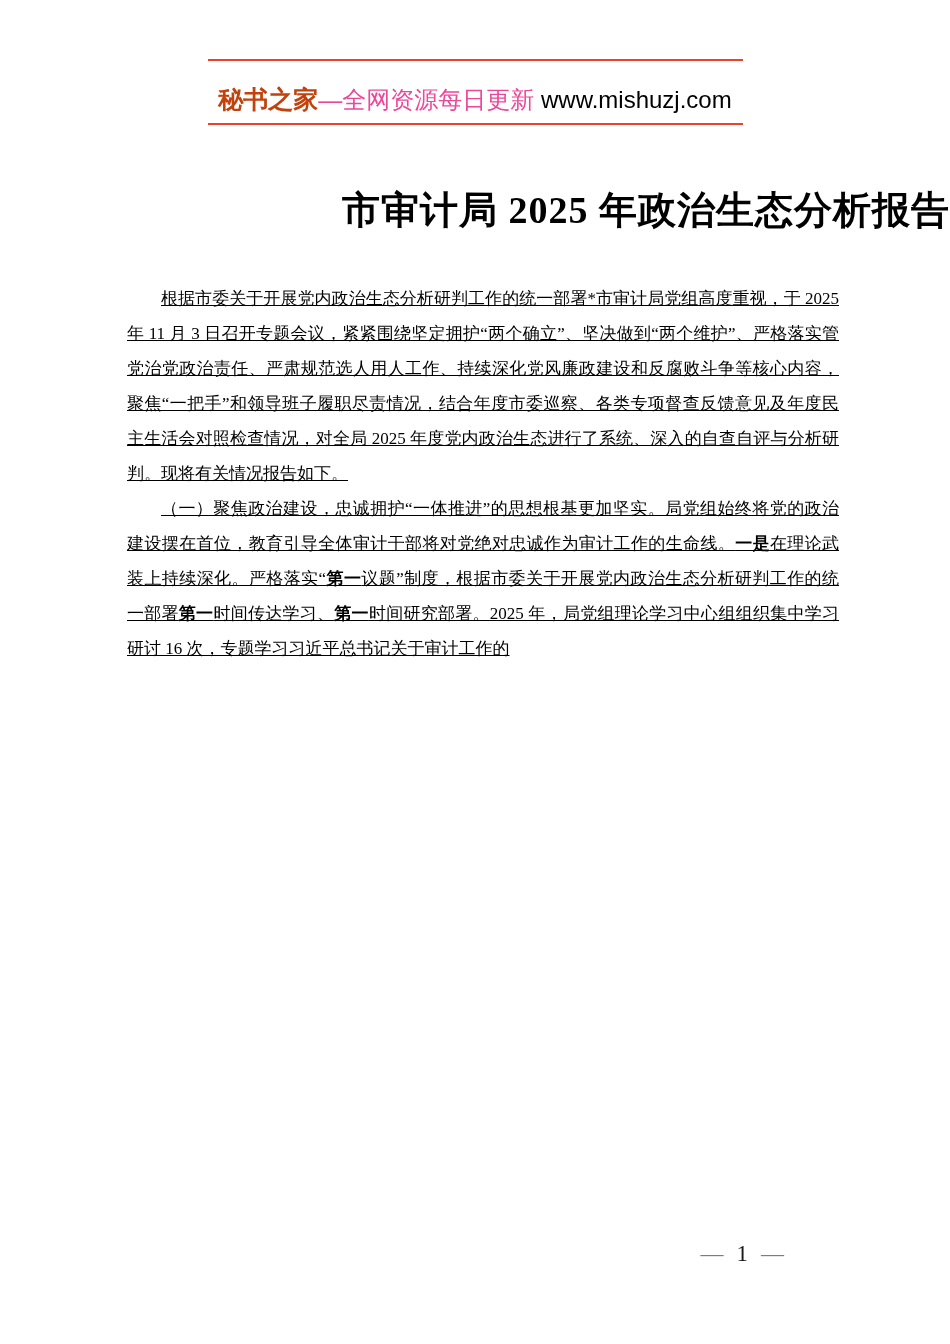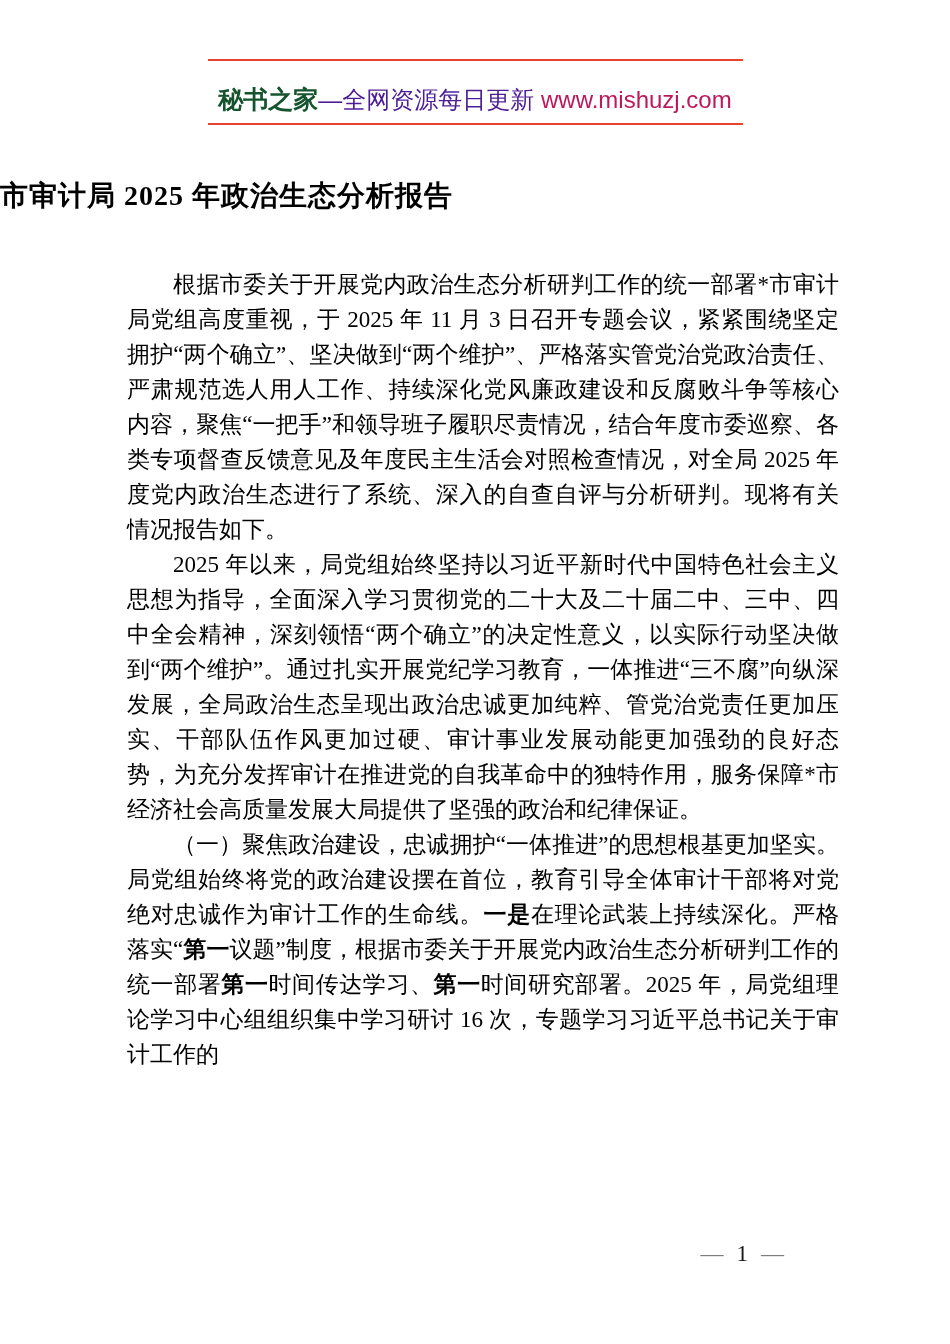--- a/index.html
+++ b/index.html
@@ -18,37 +18,38 @@
     margin:0 auto;
     border-top:2px solid #e8432e;
     border-bottom:2px solid #e8432e;
     padding:26px 0 11px 0;
     text-align:center;
     white-space:nowrap;
     font-family:"Liberation Sans","DejaVu Sans",sans-serif;
     font-size:24px;
     line-height:24px;
   }
-  .site-name{color:#14532d;font-weight:bold;font-size:25px;}
-  .site-tagline{color:#4c1d95;margin-top:39px;}
-  .site-url{color:#be185d;text-decoration:none;}
+  .site-name{color:#c2410c;font-weight:bold;font-size:25px;}
+  .site-tagline{color:#ec4899;margin-top:39px;}
+  .site-url{color:#000000;text-decoration:none;}
   .doc-title{
-    margin:44px 0 0 0;
-    text-align:left;
-    font-size:28px;
+    margin:58px 0 0 0;
+    text-align:right;
+    font-size:38px;
     line-height:54px;
     font-weight:bold;
     letter-spacing:1px;
   }
   .doc-body{
     width:712px;
     margin:44px 0 0 127px;
-    font-size:23px;
+    font-size:17px;
     line-height:35px;
     text-align:justify;
+    text-decoration:underline;
   }
   .doc-body p.para{
     margin:0;
     text-indent:2em;
     word-break:break-all;
   }
   .doc-body .bold{font-weight:bold;}
   .page-number{
     position:absolute;
     top:1241px;
@@ -69,21 +70,20 @@
 <div class="page">
 
   <div class="site-header">
     <span class="site-name">秘书之家</span><span class="site-tagline">—全网资源每日更新 </span><span class="site-url">www.mishuzj.com</span>
   </div>
 
   <div class="doc-title">市审计局 2025 年政治生态分析报告</div>
 
   <div class="doc-body">
       <p class="para"><span>根据市委关于开展党内政治生态分析研判工作的统一部署*市审计局党组高度重视，于 2025 年 11 月 3 日召开专题会议，紧紧围绕坚定拥护“两个确立”、坚决做到“两个维护”、严格落实管党治党政治责任、严肃规范选人用人工作、持续深化党风廉政建设和反腐败斗争等核心内容，聚焦“一把手”和领导班子履职尽责情况，结合年度市委巡察、各类专项督查反馈意见及年度民主生活会对照检查情况，对全局 2025 年度党内政治生态进行了系统、深入的自查自评与分析研判。现将有关情况报告如下。</span></p>
-      <p class="para"><span>2025 年以来，局党组始终坚持以习近平新时代中国特色社会主义思想为指导，全面深入学习贯彻党的二十大及二十届二中、三中、四中全会精神，深刻领悟“两个确立”的决定性意义，以实际行动坚决做到“两个维护”。通过扎实开展党纪学习教育，一体推进“三不腐”向纵深发展，全局政治生态呈现出政治忠诚更加纯粹、管党治党责任更加压实、干部队伍作风更加过硬、审计事业发展动能更加强劲的良好态势，为充分发挥审计在推进党的自我革命中的独特作用，服务保障*市经济社会高质量发展大局提供了坚强的政治和纪律保证。</span></p>
       <p class="para"><span>（一）聚焦政治建设，忠诚拥护“一体推进”的思想根基更加坚实。局党组始终将党的政治建设摆在首位，教育引导全体审计干部将对党绝对忠诚作为审计工作的生命线。</span><span class="bold">一是</span><span>在理论武装上持续深化。严格落实“</span><span class="bold">第一</span><span>议题”制度，根据市委关于开展党内政治生态分析研判工作的统一部署</span><span class="bold">第一</span><span>时间传达学习、</span><span class="bold">第一</span><span>时间研究部署。2025 年，局党组理论学习中心组组织集中学习研讨 16 次，专题学习习近平总书记关于审计工作的</span></p>
     </div>
 
   <div class="page-number">
     <span class="dash">—</span>
     <span class="num">1</span>
     <span class="dash">—</span>
   </div>
 
 </div>

